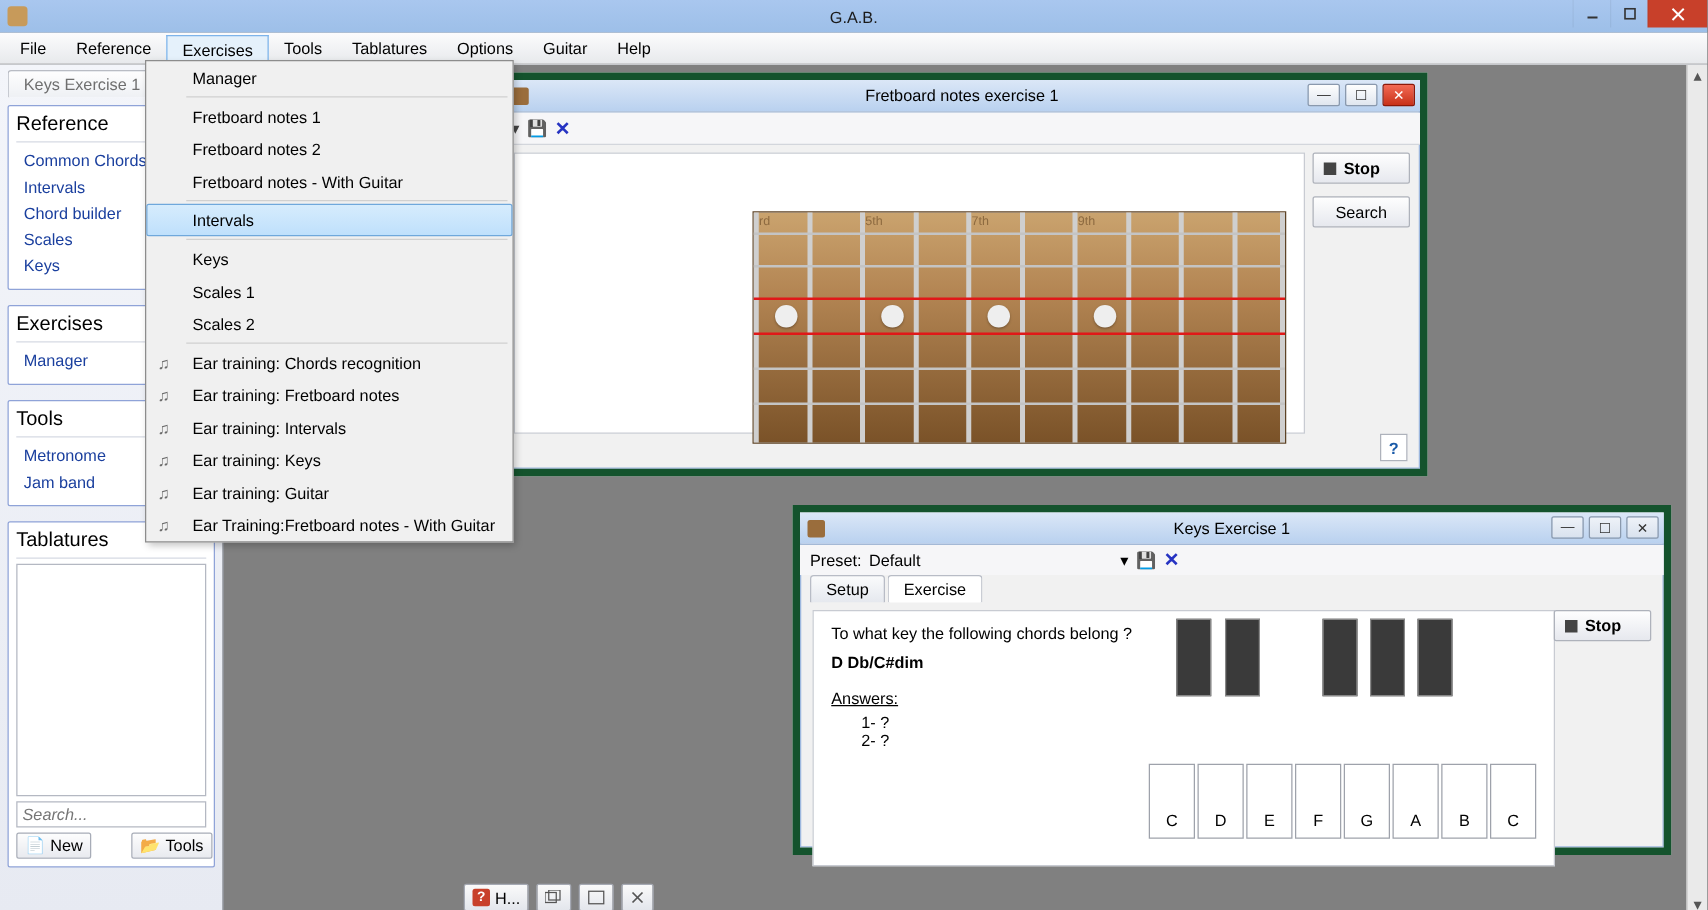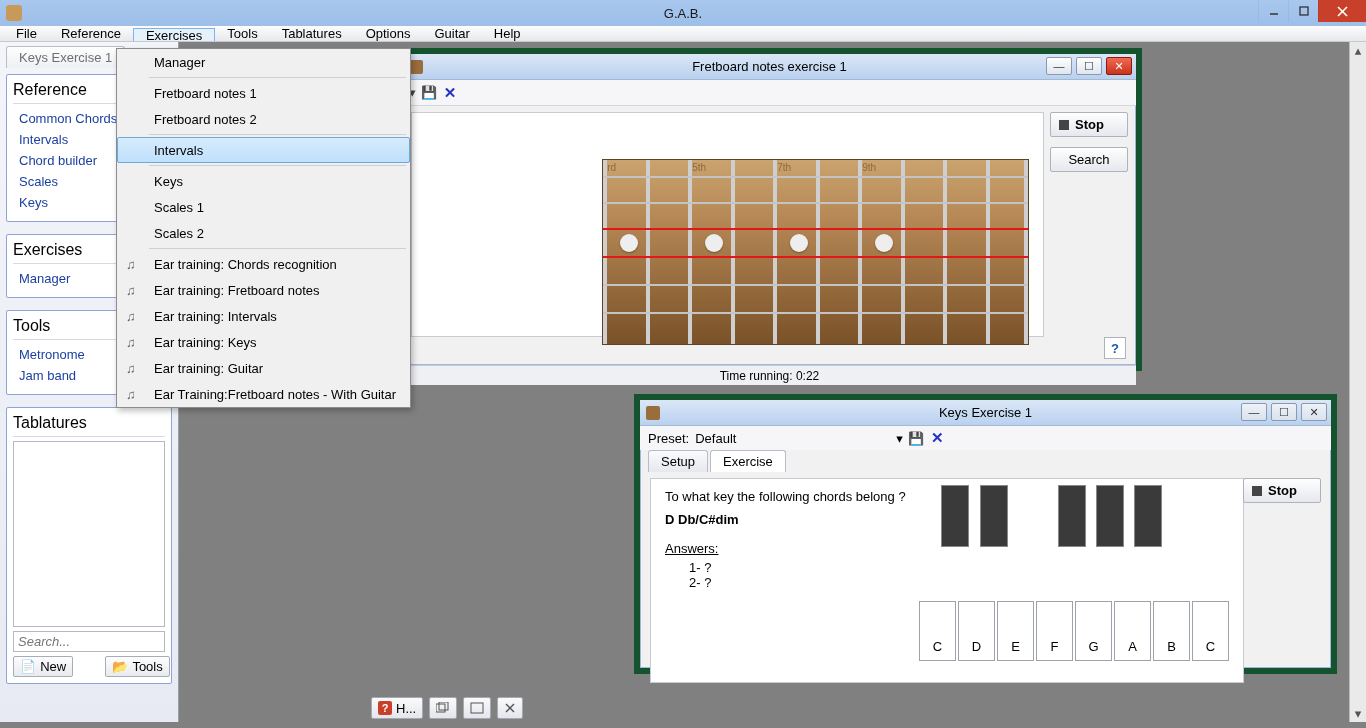--- a/index.html
+++ b/index.html
@@ -7,21 +7,21 @@
 
 
 .titlebar { height: 26px; background: linear-gradient(#a9c7ef,#9dbfe8); display: flex; align-items: center; position: relative; }
 .titlebar .app-icon { width: 16px; height: 16px; margin-left: 6px; background: #c79a5a; border-radius: 3px; }
 .titlebar .title { position: absolute; left: 50%; transform: translateX(-50%); color: #1a1a1a; }
 .titlebar .winbtns { position: absolute; right: 0; top: 0; display: flex; height: 22px; }
 .titlebar .winbtn { width: 30px; height: 22px; display: flex; align-items: center; justify-content: center; border-left: 1px solid rgba(0,0,0,0.05); color: #333; }
 .titlebar .winbtn.close { background: #c8402a; color: #fff; width: 48px; }
 
 
-.menubar { height: 16px; background: linear-gradient(#fcfcfd,#e7e9ec); border-bottom: 1px solid #c6c8cc; display: flex; align-items: stretch; padding: 0 4px; }
+.menubar { height: 26px; background: linear-gradient(#fcfcfd,#e7e9ec); border-bottom: 1px solid #c6c8cc; display: flex; align-items: stretch; padding: 0 4px; }
 .menubar .item { padding: 0 12px; display: flex; align-items: center; cursor: default; }
 .menubar .item.open { background: #e5f1fb; border: 1px solid #7eb4ea; border-bottom: none; margin-top: 2px; }
 
 
 .dropdown { position: absolute; left: 116px; top: 48px; width: 295px; background: #f0f0f0; border: 1px solid #8c8c8c; box-shadow: 2px 3px 6px rgba(0,0,0,0.25); z-index: 50; }
 .dropdown .row { height: 26px; display: flex; align-items: center; padding: 0 10px 0 36px; position: relative; cursor: default; border: 1px solid transparent; }
 .dropdown .sep { height: 1px; background: #d0d0d0; margin: 2px 4px 2px 32px; }
 .dropdown .row .note-icon { position: absolute; left: 8px; top: 5px; width: 16px; height: 16px; color: #6b6b6b; font-size: 13px; line-height:16px; }
 .dropdown .row.hl { background: linear-gradient(#d6ecfd,#bfe0fc); border: 1px solid #6fa8dc; border-radius: 2px; }
 
@@ -143,20 +143,23 @@
   <div class="row">
       <span>Manager</span>
     </div>
   <div class="sep"></div>
   <div class="row">
       <span>Fretboard notes 1</span>
     </div>
   <div class="row">
       <span>Fretboard notes 2</span>
     </div>
+  <div class="row">
+      <span>Fretboard notes - With Guitar</span>
+    </div>
   <div class="sep"></div>
   <div class="row hl">
       <span>Intervals</span>
     </div>
   <div class="sep"></div>
   <div class="row">
       <span>Keys</span>
     </div>
   <div class="row">
       <span>Scales 1</span>
@@ -293,21 +296,20 @@
         </div>
         <div class="rightbtns">
           <div class="bigbtn">
               <span style="width:10px;height:10px;background:#444"></span>
               <span>Stop</span>
             </div>
           <div class="smallbtn">Search</div>
         </div>
         <div class="helpq">?</div>
       </div>
-      <div class="status">Time running: 0:22</div>
     </div>
 
     <div class="childwin keyswin">
       <div class="ctitle">
         <div class="cicon"></div>
         <div class="ctext">Keys Exercise 1</div>
         <div class="cbtns">
           <div class="cbtn">—</div>
           <div class="cbtn">☐</div>
           <div class="cbtn">✕</div>

